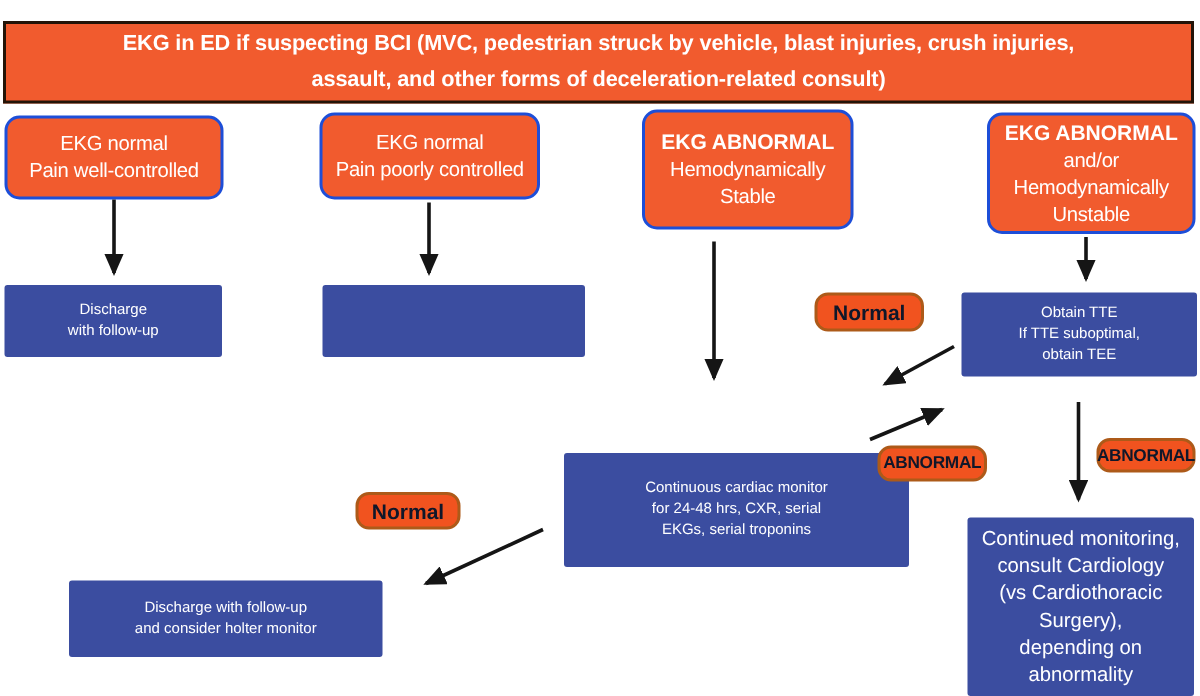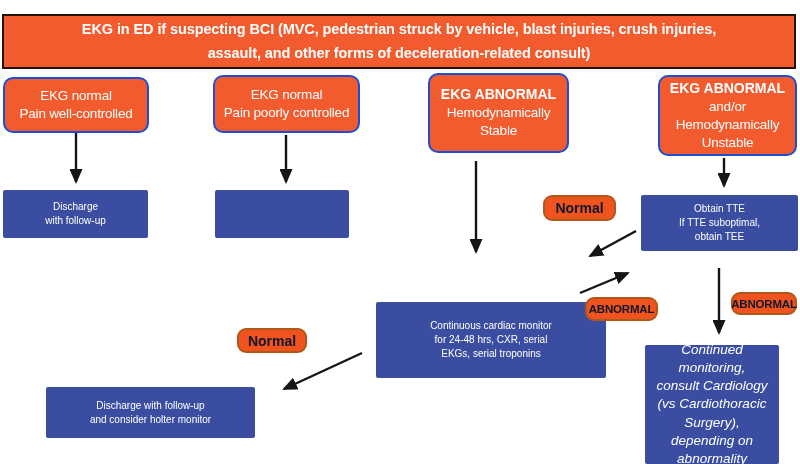--- a/index.html
+++ b/index.html
@@ -109,21 +109,21 @@
     <div>and/or</div>
     <div>Hemodynamically</div>
     <div>Unstable</div>
   </div>
 
   <div class="bnode" style="left:3px; top:190px; width:145px; height:48px;">
     <div>Discharge</div>
     <div>with follow-up</div>
   </div>
 
-  <div class="bnode" style="left:215px; top:190px; width:134px; height:48px;gap:48px;">
+  <div class="bnode" style="left:215px; top:190px; width:175px; height:48px;gap:48px;">
     <div>Admit to floor</div>
     <div>for pain control</div>
   </div>
 
   <div class="bnode" style="left:641px; top:195px; width:157px; height:56px;">
     <div>Obtain TTE</div>
     <div>If TTE suboptimal,</div>
     <div>obtain TEE</div>
   </div>
 
@@ -131,21 +131,21 @@
     <div>Continuous cardiac monitor</div>
     <div>for 24-48 hrs, CXR, serial</div>
     <div>EKGs, serial troponins</div>
   </div>
 
   <div class="bnode" style="left:46px; top:387px; width:209px; height:51px;">
     <div>Discharge with follow-up</div>
     <div>and consider holter monitor</div>
   </div>
 
-  <div class="bnode small" style="left:645px; top:345px; width:134px; height:119px;font-style:italic;">
+  <div class="bnode small" style="left:645px; top:345px; width:151px; height:119px;">
     <div>Continued monitoring,</div>
     <div>consult Cardiology</div>
     <div>(vs Cardiothoracic</div>
     <div>Surgery),</div>
     <div>depending on</div>
     <div>abnormality</div>
   </div>
 
   <div class="badge badge-normal" style="left:543px; top:195px; width:73px; height:26px;">Normal</div>
 

